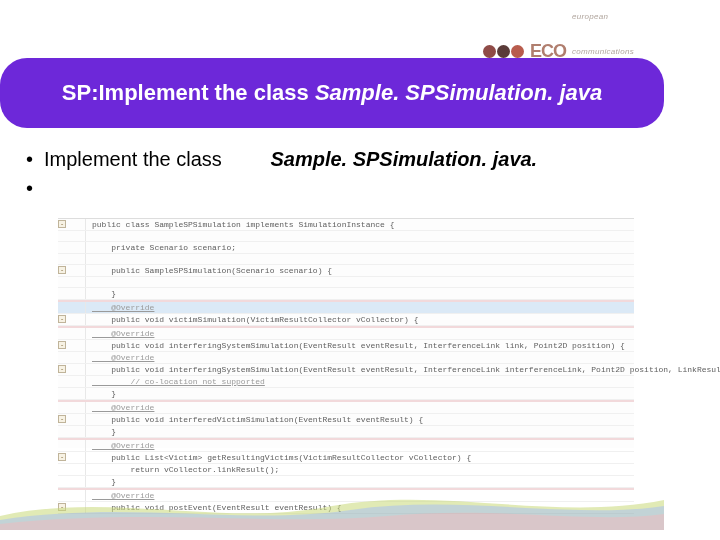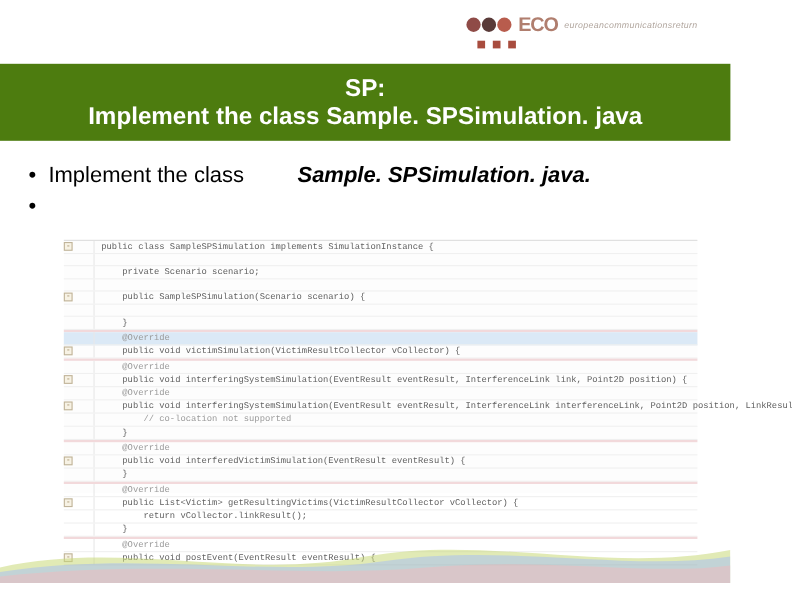--- a/index.html
+++ b/index.html
@@ -8,34 +8,35 @@
   .slide { width: 664px; height: 540px; position: relative; background: #fff; }
 
   
   .logo-bar { position: absolute; top: 12px; right: 30px; display: flex; flex-direction: column; align-items: flex-start; }
   .logo-row { display: flex; align-items: center; gap: 6px; }
   .logo-circles { display: flex; gap: 1px; align-items: center; }
   .logo-circles span { width: 13px; height: 13px; border-radius: 50%; display: inline-block; }
   .c1 { background: #8f4b47; }
   .c2 { background: #5a3b39; }
   .c3 { background: #b85c4d; }
-  .logo-txt { display: flex; flex-direction: row; font-size: 8px; line-height: 9px; color: #b1a69e; font-style: italic; letter-spacing: 0.3px; }
+  .logo-txt { display: flex; flex-direction: column; font-size: 8px; line-height: 9px; color: #b1a69e; font-style: italic; letter-spacing: 0.3px; gap: 26px; }
   .eco-big { font-weight: bold; font-size: 18px; color: #b07e6e; letter-spacing: -1px; font-style: normal; }
   .logo-dots { display: flex; gap: 7px; margin-top: 4px; margin-left: 10px; }
   .logo-dots span { width: 7px; height: 7px; background: #a84c3e; display: inline-block; }
 
   
   .title-band {
     position: absolute; left: 0; right: 0; top: 58px; height: 70px;
-    background: #4d7c0f;
-    display: flex; flex-direction: column; justify-content: center; align-items: center;
+    background: #6d28d9;
+    display: flex; flex-direction: row; justify-content: center; align-items: center;
     color: #fff;
+    border-radius: 27px;
   }
   .title-band div { font-size: 22px; font-weight: bold; text-align: center; }
-  .title-band .ital { }
+  .title-band .ital { font-style: italic; }
 
   
   .body { position: absolute; left: 26px; right: 26px; top: 148px; font-size: 20px; color: #000; }
   .body li { margin-bottom: 6px; list-style: none; display: flex; }
   .body li .blt { width: 18px; flex: none; }
   .body .ital { font-style: italic; font-weight: bold; margin-left: 43px; }
 
   
   .code-block {
     position: absolute; left: 58px; right: 30px; top: 218px; height: 230px;
@@ -43,21 +44,21 @@
     font-family: "Courier New", monospace;
     font-size: 8px; line-height: 11px;
     color: #555;
     background: #fdfdfd;
   }
   .code-row { display: flex; border-bottom: 1px solid #f0f0f0; min-height: 11px; }
   .gut { width: 28px; flex: none; border-right: 1px solid #e8e8e8; display: flex; justify-content: center; align-items: flex-start; position: relative; }
   .gut .fold { position: absolute; left: 0; top: 1px; width: 8px; height: 8px; border: 1px solid #c0b49a; background: #f7f2e4; font-size: 7px; line-height: 6px; text-align: center; color: #8f7a4e; }
   .code-txt { padding-left: 6px; white-space: pre; color: #606060; }
   .hl-row { background: #dbe9f6; }
-  .grey { color: #9a9a9a; }
+  .grey { color: #9a9a9a; text-decoration: underline; }
   .hr-pink { height: 2px; background: #f2d9db; border: none; }
 
   
   .wave { position: absolute; left: 0; right: 0; bottom: 10px; height: 44px; opacity: 0.55; }
   .wave svg { width: 100%; height: 100%; }
 
 </style>
 </head>
 <body>
 

